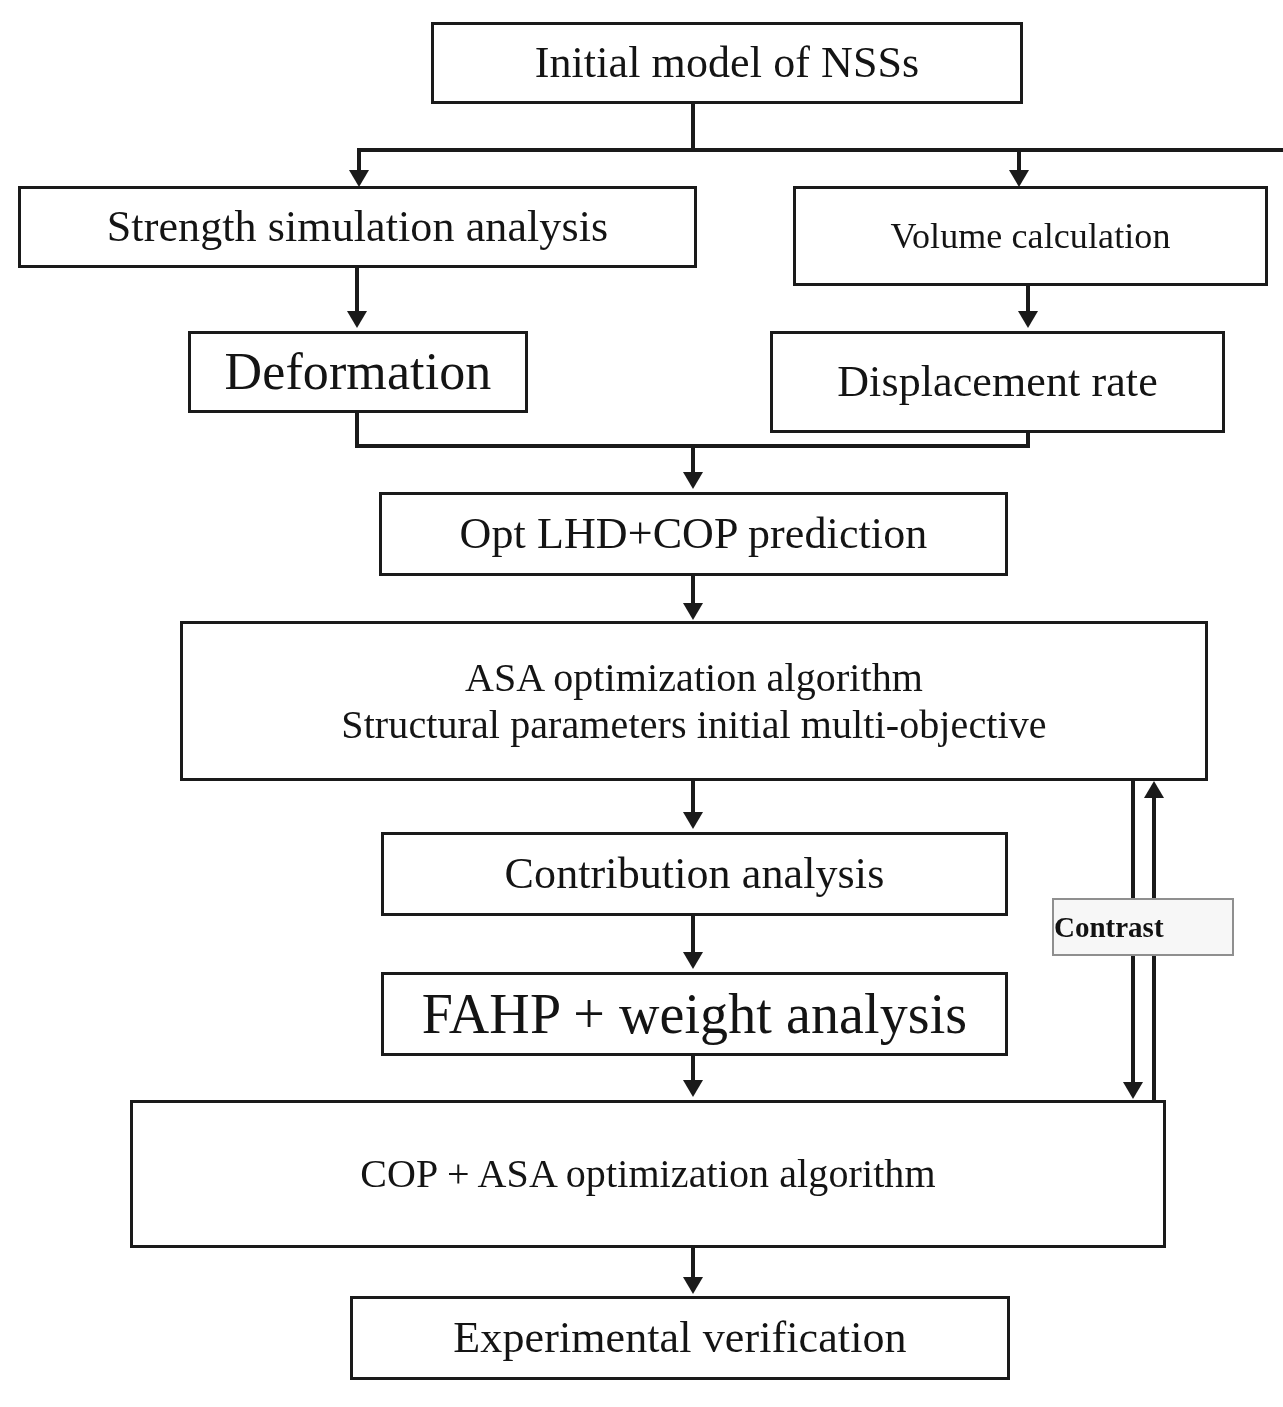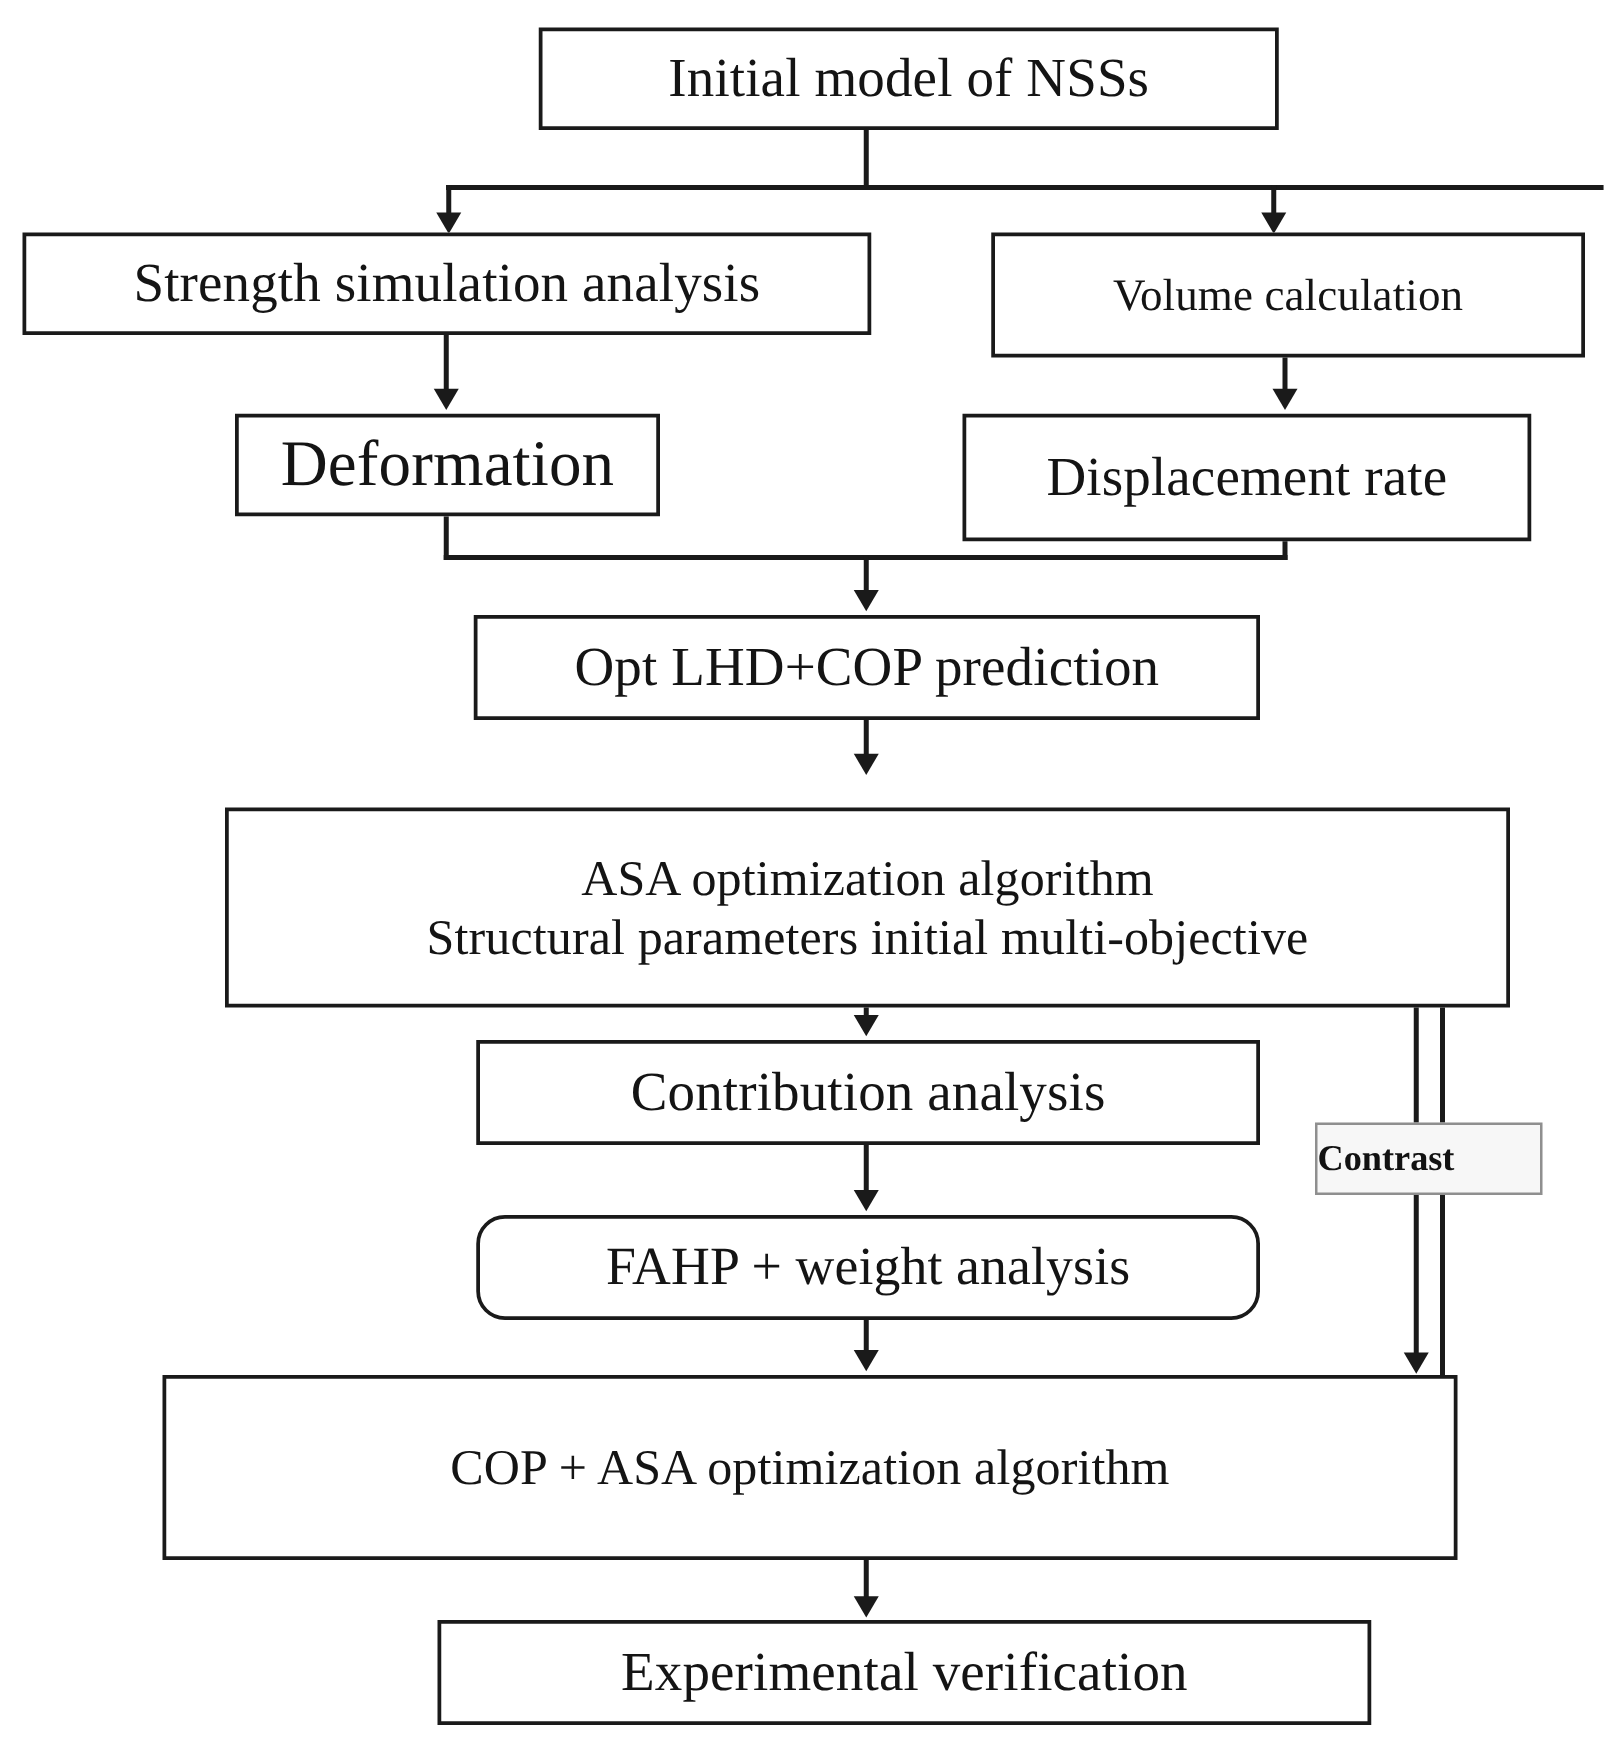--- a/index.html
+++ b/index.html
@@ -32,25 +32,25 @@
   .node .line {
     display: block;
     white-space: nowrap;
   }
   .n-top        { left: 431px; top: 22px;   width: 592px; height: 82px;  font-size: 44px; }
   .n-strength   { left: 18px;  top: 186px;  width: 679px; height: 82px;  font-size: 44px; }
   .n-volume     { left: 793px; top: 186px;  width: 475px; height: 100px;  font-size: 36px; }
   .n-deform     { left: 188px; top: 331px;  width: 340px; height: 82px;  font-size: 52px; }
   .n-disp       { left: 770px; top: 331px;  width: 455px; height: 102px;  font-size: 44px; }
   .n-opt        { left: 379px; top: 492px;  width: 629px; height: 84px;  font-size: 44px; }
-  .n-asa        { left: 180px; top: 621px;  width: 1028px; height: 160px; font-size: 40px; margin-top: 25px; }
+  .n-asa        { left: 180px; top: 621px;  width: 1028px; height: 160px; font-size: 40px; }
   .n-contrib    { left: 381px; top: 832px;  width: 627px; height: 84px;  font-size: 44px; }
-  .n-fahp       { left: 381px; top: 972px;  width: 627px; height: 84px;  font-size: 43px; border-radius: 23px; }
+  .n-fahp       { left: 381px; top: 972px;  width: 627px; height: 84px;  font-size: 56px; }
   .n-cop        { left: 130px; top: 1100px; width: 1036px; height: 148px; font-size: 40px; }
-  .n-exp        { left: 350px; top: 1296px; width: 747px; height: 84px;  font-size: 44px; }
+  .n-exp        { left: 350px; top: 1296px; width: 660px; height: 84px;  font-size: 44px; }
 
   .n-contrast {
     position: absolute;
     left: 1052px;
     top: 898px;
     width: 182px;
     height: 58px;
     box-sizing: border-box;
     background: #f7f7f7;
     border: 2px solid #8f8f8f;

